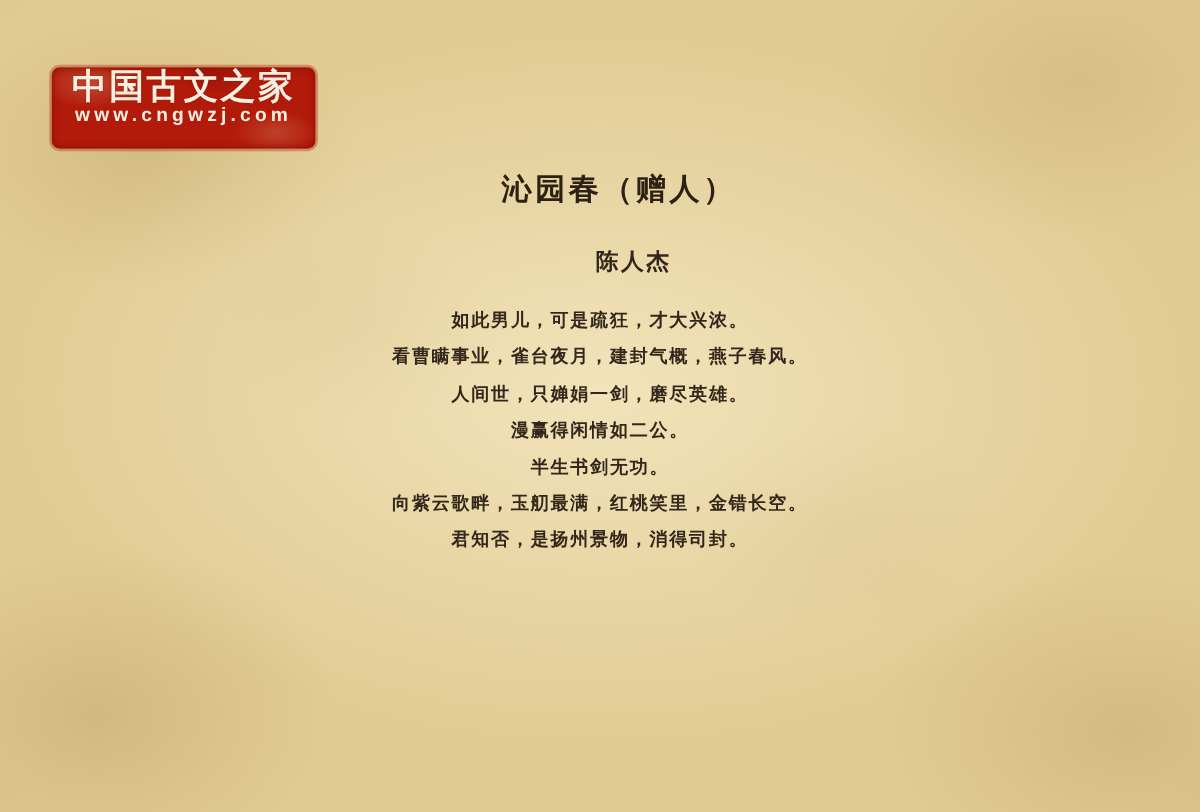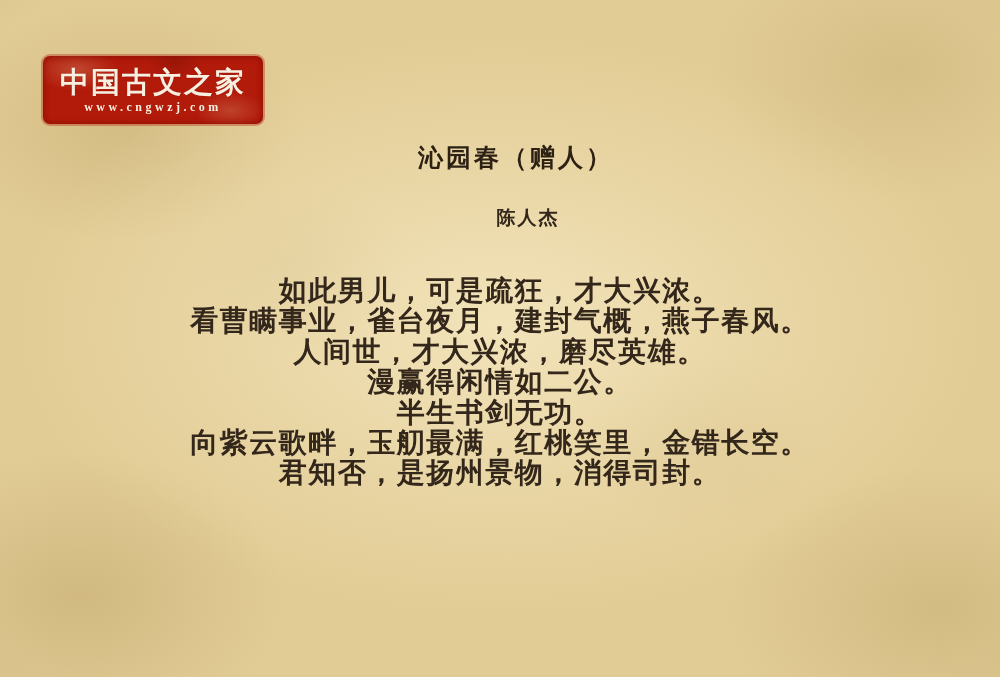--- a/index.html
+++ b/index.html
@@ -41,40 +41,39 @@
       radial-gradient(ellipse 60px 30px at 15% 20%, rgba(230,210,160,0.25) 0%, rgba(230,210,160,0) 70%),
       radial-gradient(ellipse 50px 26px at 85% 80%, rgba(230,210,160,0.22) 0%, rgba(230,210,160,0) 70%),
       radial-gradient(ellipse 40px 22px at 60% 10%, rgba(140,20,8,0.6) 0%, rgba(140,20,8,0) 70%);
     border-radius: 7px;
     box-shadow:
       0 0 0 2px rgba(178,26,10,0.35),
       inset 0 0 6px rgba(120,12,4,0.8);
     display: flex;
     flex-direction: column;
     align-items: center;
-    justify-content: center;
     gap: 1px;
   }
   .seal-title {
     color: #f7efe0;
     font-size: 29px;
     font-weight: bold;
     line-height: 32px;
     letter-spacing: 2px;
     white-space: nowrap;
     text-shadow: 0 0 1px rgba(120,12,4,0.6);
   }
   .seal-url {
     color: #f7efe0;
-    font-size: 12px;
+    font-size: 16px;
     font-weight: bold;
     line-height: 16px;
     letter-spacing: 3.5px;
     white-space: nowrap;
-    font-family: Liberation Serif, serif;
+    font-family: Liberation Sans, sans-serif;
   }
 
   
   .poem-title {
     position: absolute;
     left: 16px;
     top: 141px;
     width: 100%;
     text-align: center;
     font-size: 25px;
@@ -90,24 +89,24 @@
     text-align: center;
     font-size: 19px;
     font-weight: bold;
     color: #33261a;
     letter-spacing: 2px;
     padding-left: 28px;
   }
   .poem-body {
     position: absolute;
     left: 0;
-    top: 276px;
+    top: 252px;
     width: 100%;
     text-align: center;
-    font-size: 28px;
+    font-size: 15px;
     font-weight: bold;
     color: #33261a;
     line-height: 30.4px;
     letter-spacing: 1.5px;
   }
   .poem-line {
     white-space: nowrap;
   }
 </style>
 </head>
@@ -120,20 +119,20 @@
     <div class="seal-url">www.cngwzj.com</div>
   </div>
 
   <div class="poem-title">沁园春（赠人）</div>
 
   <div class="poem-author">陈人杰</div>
 
   <div class="poem-body">
     <div class="poem-line">如此男儿，可是疏狂，才大兴浓。</div>
     <div class="poem-line">看曹瞒事业，雀台夜月，建封气概，燕子春风。</div>
-    <div class="poem-line">人间世，才大兴浓，磨尽英雄。</div>
+    <div class="poem-line">人间世，只婵娟一剑，磨尽英雄。</div>
     <div class="poem-line">漫赢得闲情如二公。</div>
     <div class="poem-line">半生书剑无功。</div>
     <div class="poem-line">向紫云歌畔，玉舠最满，红桃笑里，金错长空。</div>
     <div class="poem-line">君知否，是扬州景物，消得司封。</div>
   </div>
 
 </div>
 
 </body></html>

